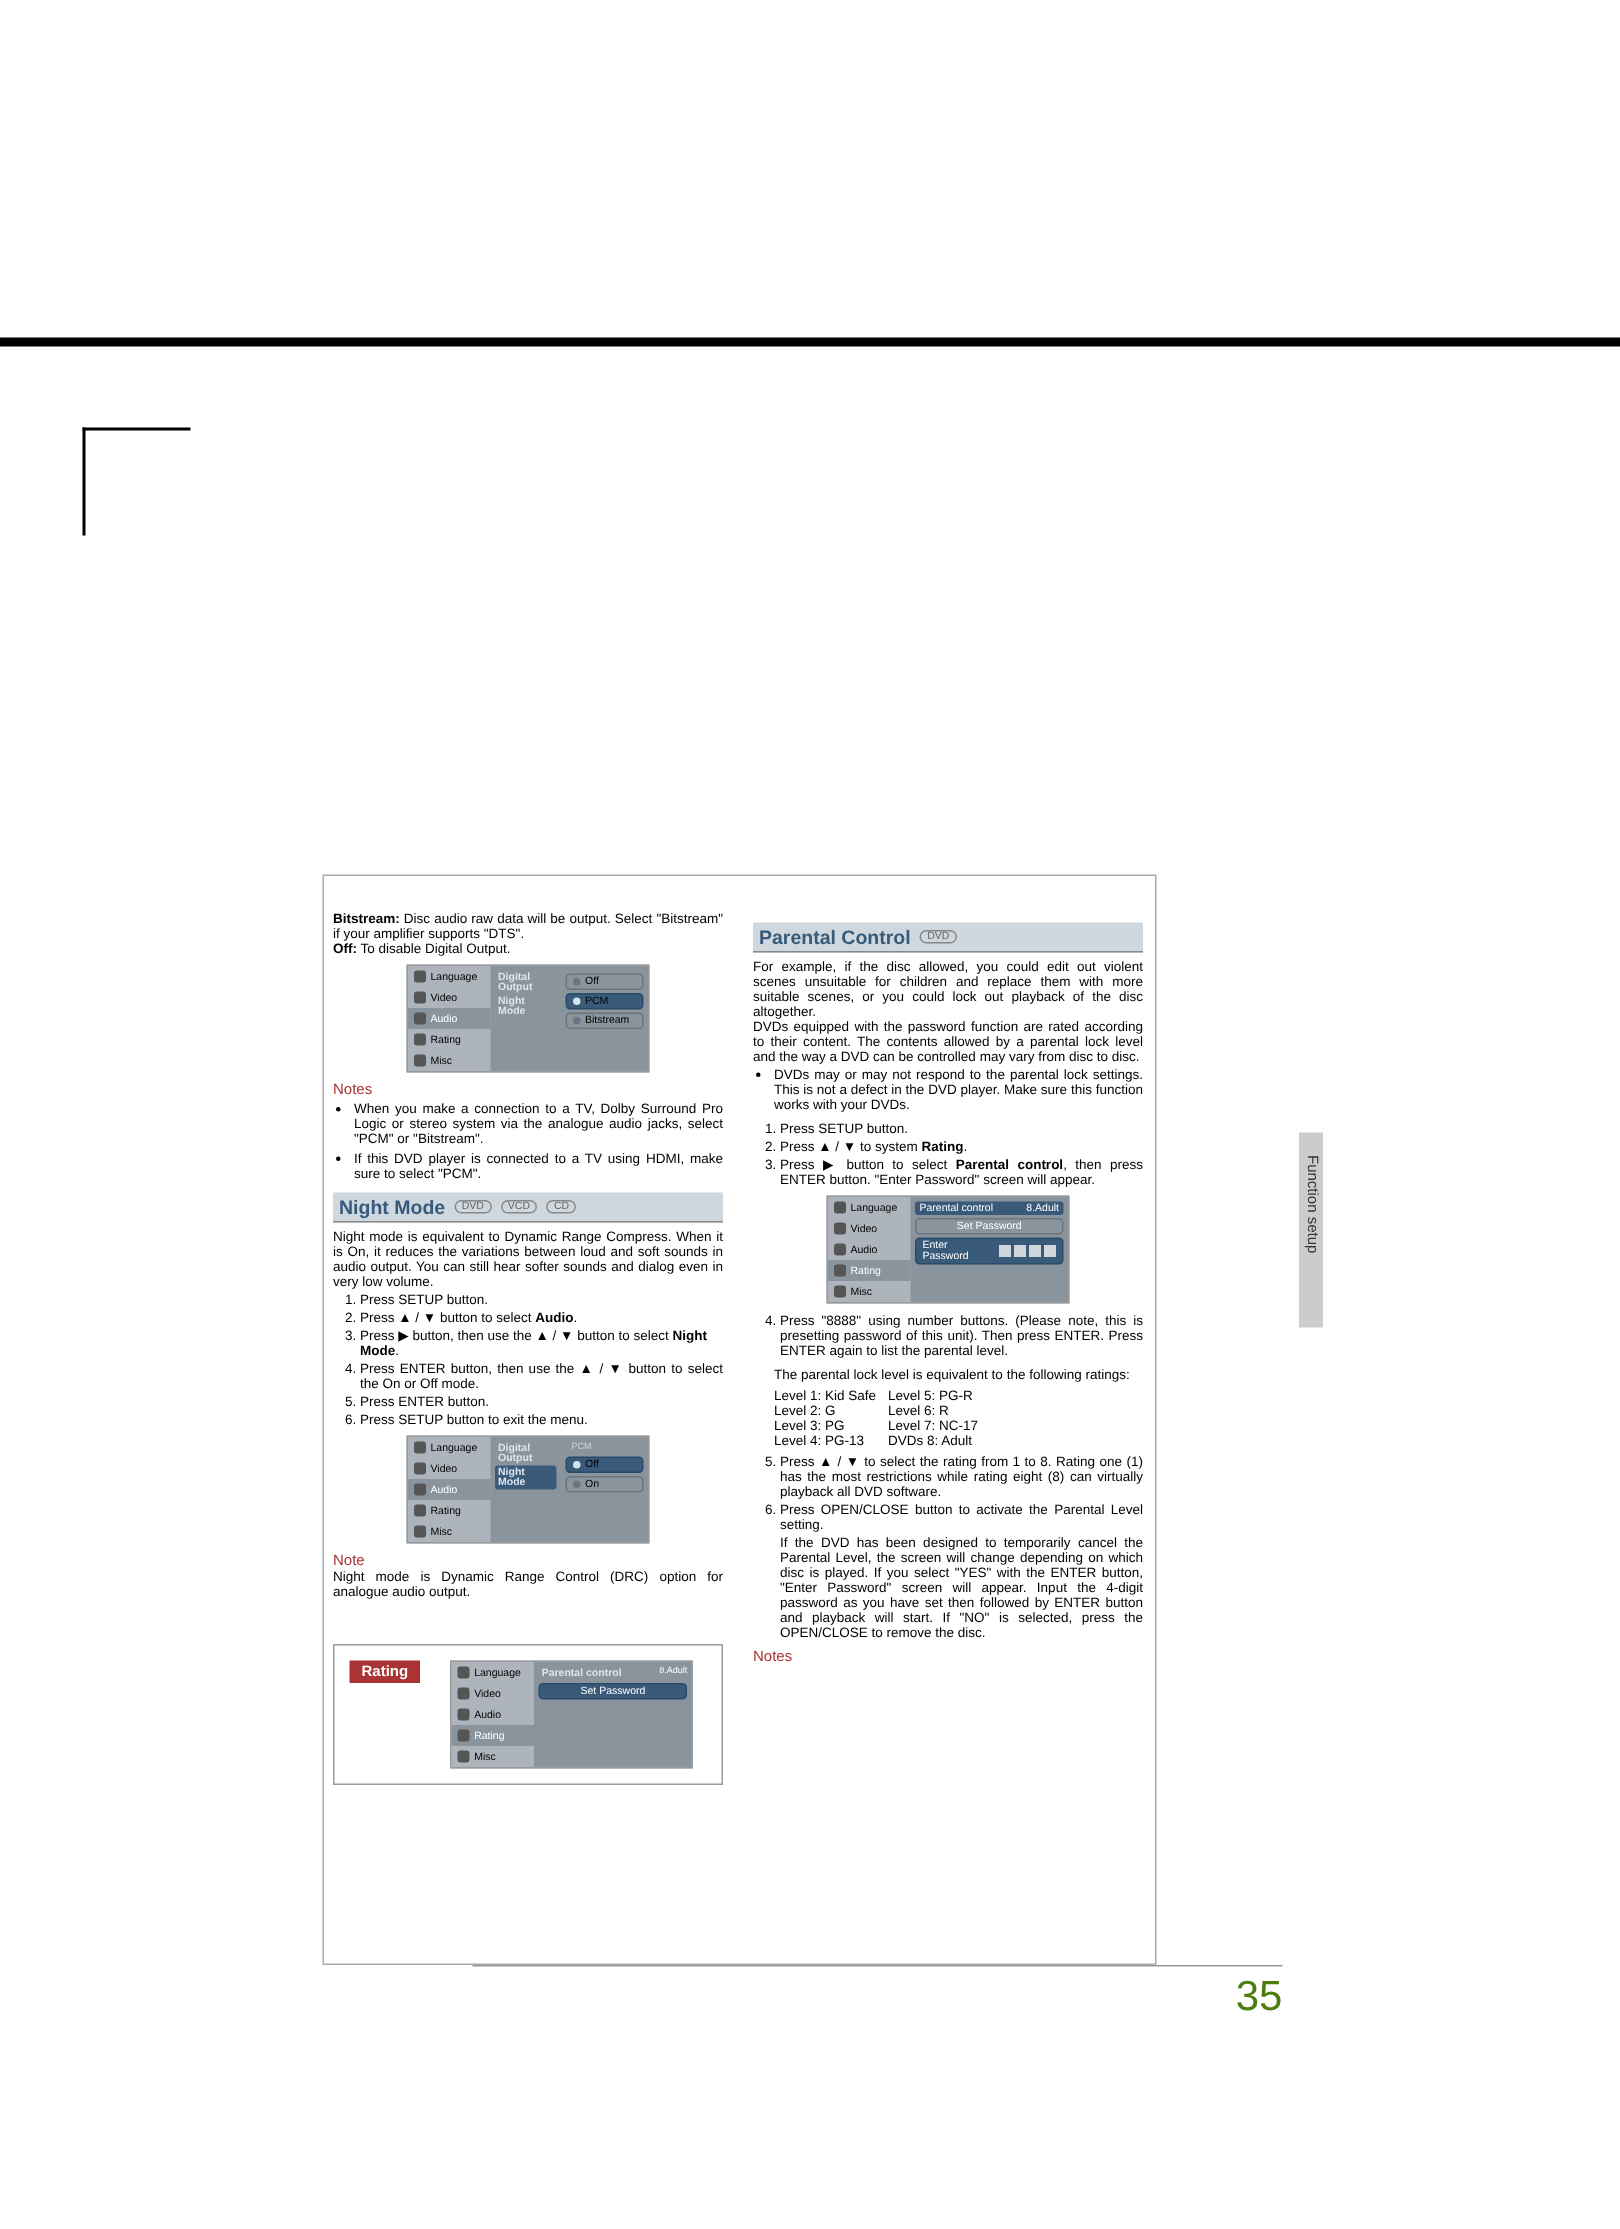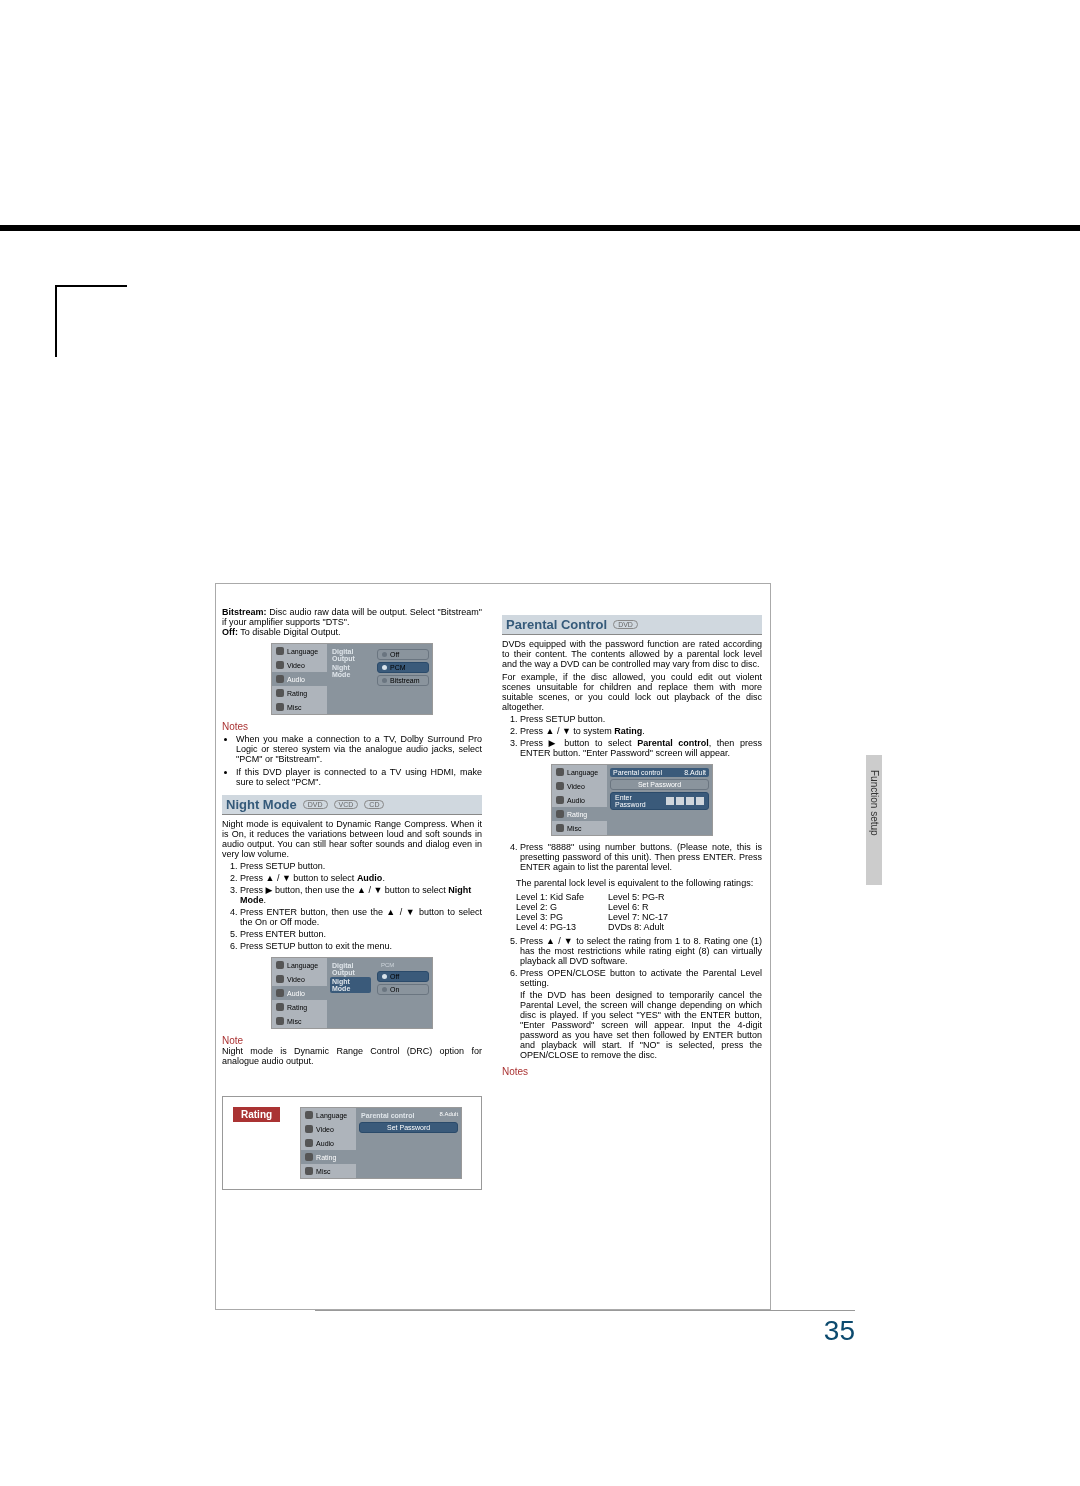--- a/index.html
+++ b/index.html
@@ -25,26 +25,26 @@
 .osd-main{flex:1;background:#8a949d;padding:3px;color:#fff}
 .osd-opt{border:1px solid #6a7580;border-radius:3px;padding:1px 4px;margin:2px 0;display:flex;align-items:center;gap:3px}
 .osd-opt.on{background:#3a5a7a;border-color:#2a4a6a}
 .osd-label{color:#dfe5ea;font-weight:bold;padding:1px 2px}
 .osd-label.sel{background:#3a5a7a;border-radius:2px}
 .dot{width:5px;height:5px;border-radius:50%;background:#6a7580;display:inline-block}
 .dot.on{background:#d7e2ea}
 .ico{width:8px;height:8px;background:#555;display:inline-block;border-radius:2px}
 .rating-box{border:1px solid #999;padding:10px;display:flex;align-items:flex-start;gap:20px;margin-top:30px}
 .rating-tag{background:#a33;color:#fff;font-weight:bold;font-size:10px;padding:2px 8px}
-.pagefoot{position:absolute;right:225px;top:1090px;font-size:28px;color:#0c4a6e}
+.pagefoot{position:absolute;right:225px;top:1090px;font-size:28px;color:#4d7c0f}
 .pagefoot-line{position:absolute;right:225px;top:1085px;width:540px;height:1px;background:#999}
 .sidetab{position:absolute;right:198px;top:530px;width:16px;height:130px;background:#ccc}
 .sidetxt{position:absolute;right:200px;top:545px;font-size:10px;color:#333;writing-mode:vertical-rl}
 .framebox{position:absolute;left:215px;top:358px;width:554px;height:725px;border:1px solid #aaa;pointer-events:none}
-.lvl-cols{display:flex;gap:24px;margin:4px 0 4px 14px}
+.lvl-cols{display:flex;gap:8px;margin:4px 0 4px 14px}
 b{font-weight:bold}
 </style>
 </head>
 <body>
 
 <div class="page">
   <div class="crop-tl"></div>
 
   <div class="topbar"></div>
 
@@ -209,22 +209,25 @@
           </div>
         </div>
       </div>
     </div>
 
     <div class="col">
       <div class="section-h">
         <span>Parental Control</span>
         <span class="disc-pill">DVD</span>
       </div>
+      <div class="just" style="margin-top:3px">For example, if the disc allowed, you could edit out violent scenes unsuitable for children and replace them with more suitable scenes, or you could lock out playback of the disc altogether.</div>
       <div class="just">DVDs equipped with the password function are rated according to their content. The contents allowed by a parental lock level and the way a DVD can be controlled may vary from disc to disc.</div>
-      <div class="just" style="margin-top:3px">For example, if the disc allowed, you could edit out violent scenes unsuitable for children and replace them with more suitable scenes, or you could lock out playback of the disc altogether.</div>
+      <ul class="b">
+        <li class="just">DVDs may or may not respond to the parental lock settings. This is not a defect in the DVD player. Make sure this function works with your DVDs.</li>
+      </ul>
       <ol class="n">
         <li>Press SETUP button.</li>
         <li><span>Press ▲ / ▼  to system </span><b>Rating</b><span>.</span></li>
         <li class="just"><span>Press ▶ button to select </span><b>Parental control</b><span>, then press ENTER button. "Enter Password" screen will appear.</span></li>
       </ol>
 
       <div class="osd">
         <div class="osd-row">
           <div class="osd-side">
             <div>

